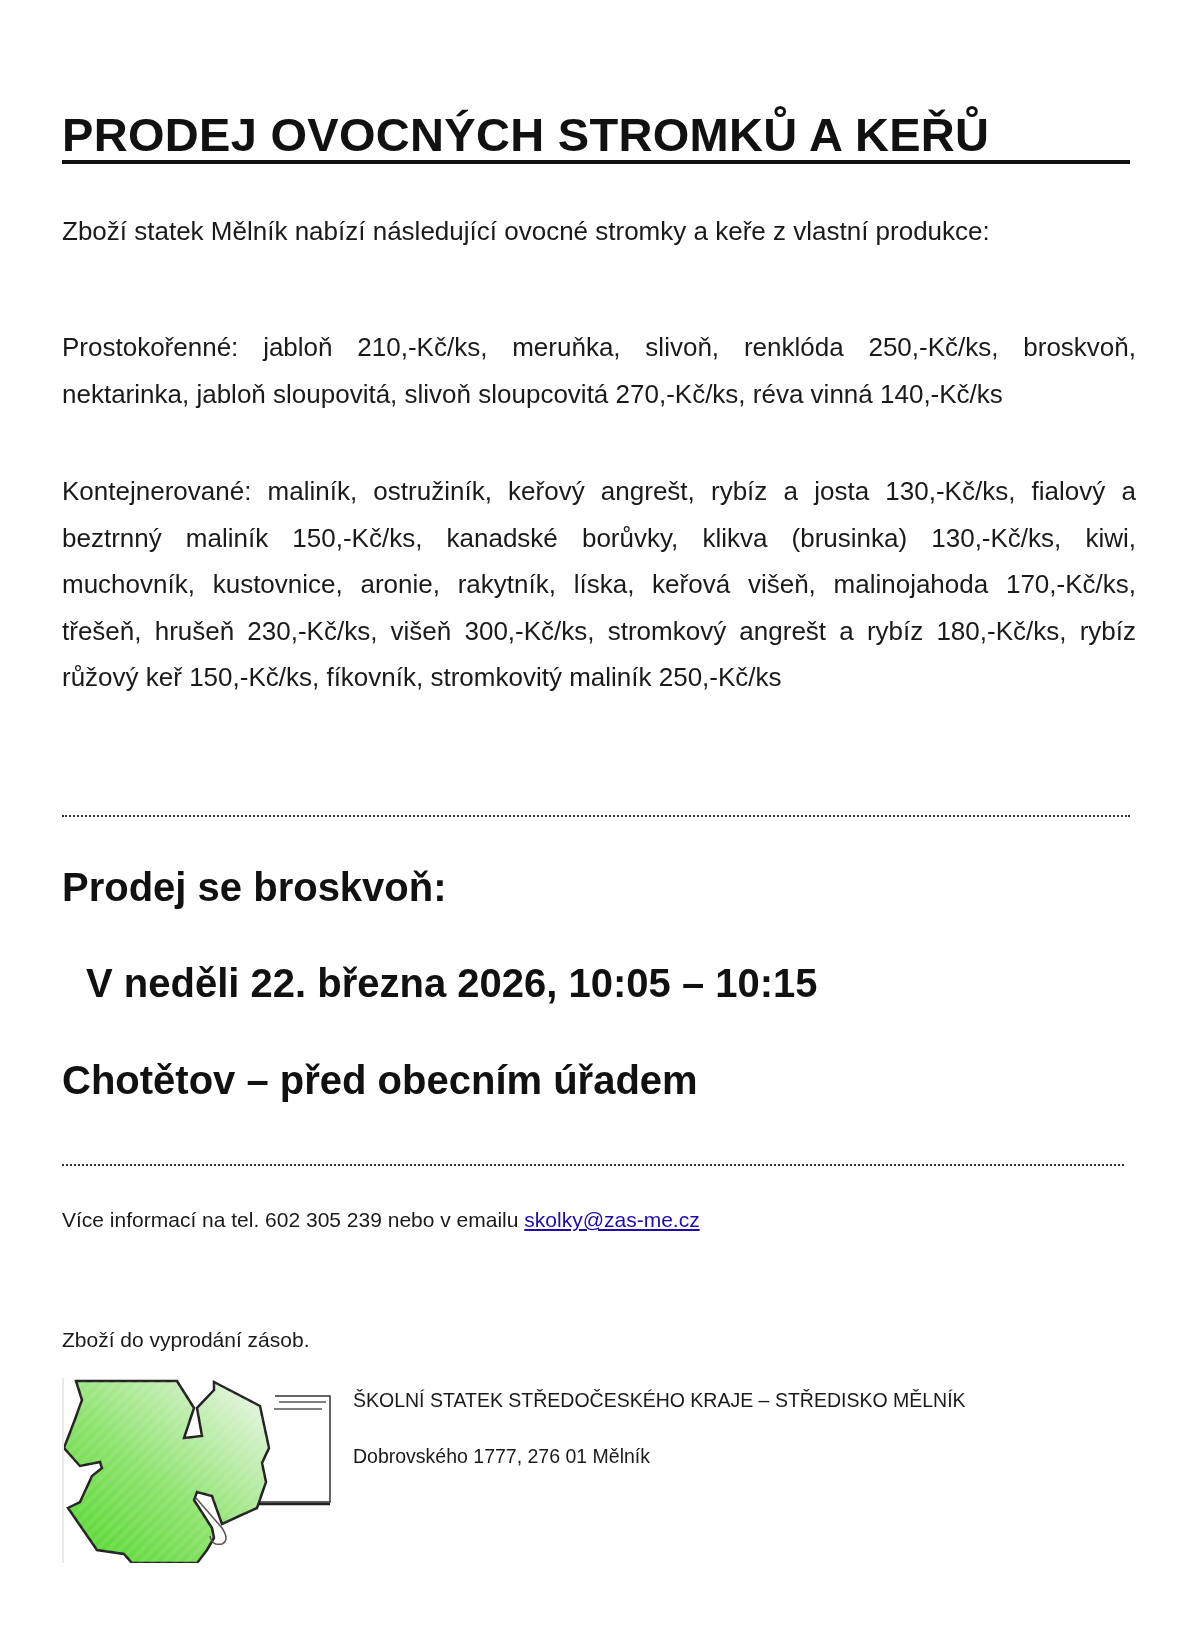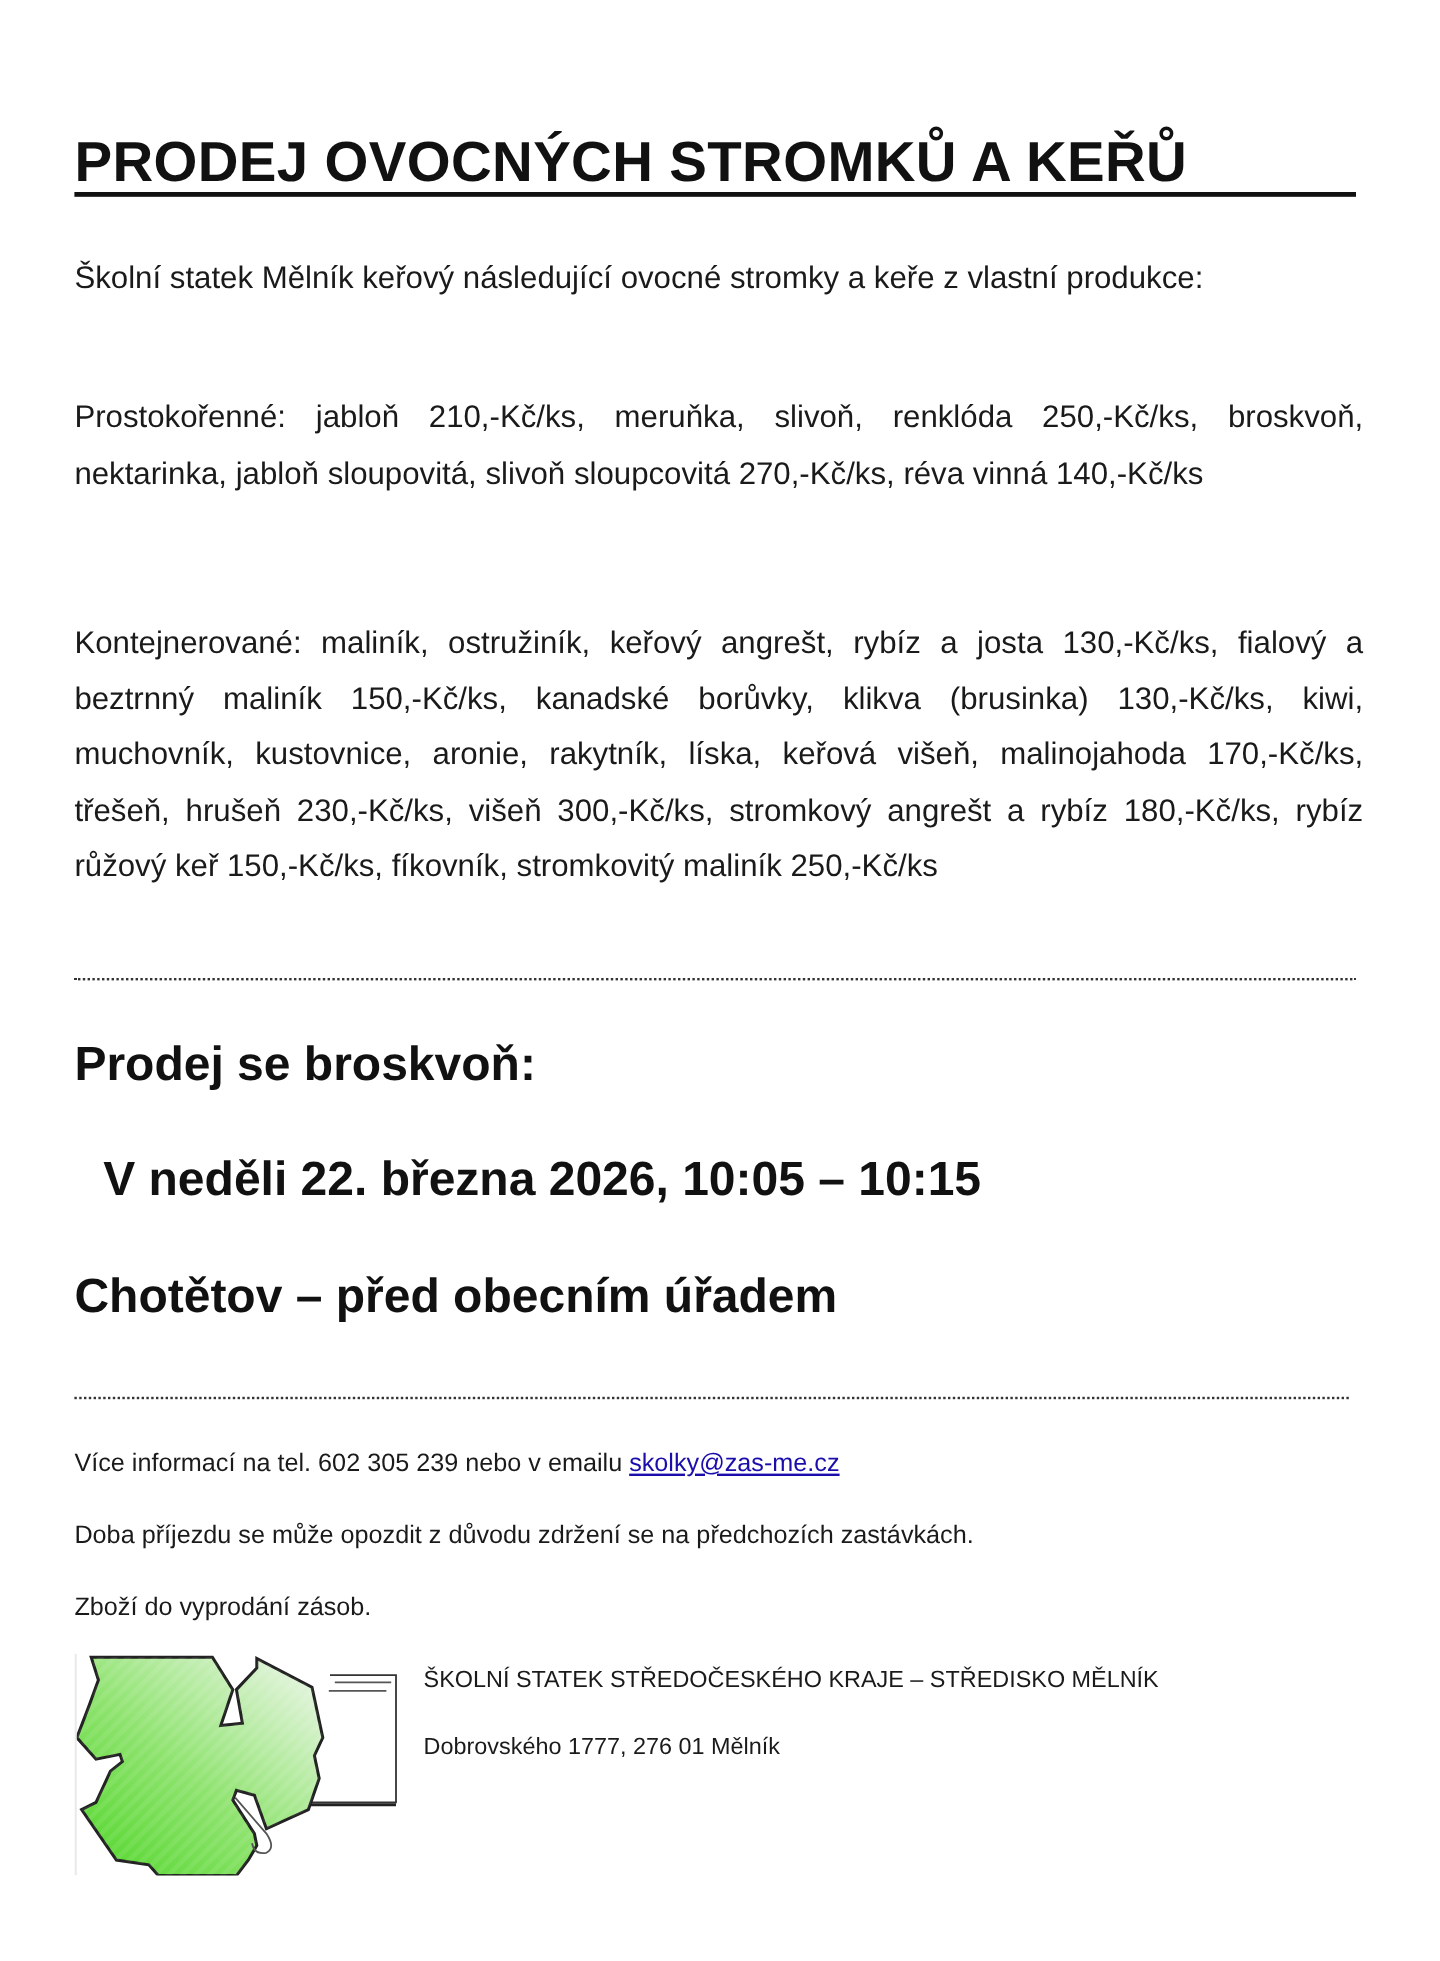--- a/index.html
+++ b/index.html
@@ -46,21 +46,21 @@
       left: 62px;
       width: 1074px;
       font-size: 26px;
       line-height: 46.5px;
       text-align: justify;
       text-align-last: left;
       color: #1a1a1a;
     }
     .para-intro { top: 208px; }
     .para-bare { top: 324px; }
-    .para-cont { top: 512px; }
+    .para-cont { top: 468px; }
     .dotted {
       position: absolute;
       left: 62px;
       height: 0;
       border-top: 2px dotted #333;
     }
     .dotted-1 { top: 815px; width: 1068px; }
     .dotted-2 { top: 1164px; width: 1062px; }
     .heading {
       position: absolute;
@@ -118,38 +118,37 @@
     }
   </style>
 </head>
 <body>
 
 <div class="page">
 
   <div class="title">PRODEJ OVOCNÝCH STROMKŮ A KEŘŮ</div>
   <div class="title-underline"></div>
 
-  <p class="para para-intro" style="margin:0;">Školní statek Mělník keřový následující ovocné stromky a keře z vlastní produkce:</p>
+  <p class="para para-intro" style="margin:0;">Zboží statek Mělník nabízí následující ovocné stromky a keře z vlastní produkce:</p>
 
   <p class="para para-bare" style="margin:0;">Prostokořenné: jabloň 210,-Kč/ks, meruňka, slivoň, renklóda 250,-Kč/ks, broskvoň, nektarinka, jabloň sloupovitá, slivoň sloupcovitá 270,-Kč/ks, réva vinná 140,-Kč/ks</p>
 
   <p class="para para-cont" style="margin:0;">Kontejnerované: maliník, ostružiník, keřový angrešt, rybíz a josta 130,-Kč/ks, fialový a beztrnný maliník 150,-Kč/ks, kanadské borůvky, klikva (brusinka) 130,-Kč/ks, kiwi, muchovník, kustovnice, aronie, rakytník, líska, keřová višeň, malinojahoda 170,-Kč/ks, třešeň, hrušeň 230,-Kč/ks, višeň 300,-Kč/ks, stromkový angrešt a rybíz 180,-Kč/ks, rybíz růžový keř 150,-Kč/ks, fíkovník, stromkovitý maliník 250,-Kč/ks</p>
 
   <div class="dotted dotted-1"></div>
 
   <div class="heading h-sale">Prodej se broskvoň:</div>
   <div class="heading h-date">V neděli 22. března 2026, 10:05 – 10:15</div>
   <div class="heading h-place">Chotětov – před obecním úřadem</div>
 
   <div class="dotted dotted-2"></div>
 
   <div class="info info-contact">
     <span>Více informací na tel. 602 305 239 nebo v emailu </span><a class="email-link" title="skolky@zas-me.cz">skolky@zas-me.cz</a>
   </div>
-  <div class="info info-delay">Doba příjezdu se může opozdit z důvodu zdržení se na předchozích zastávkách.</div>
   <div class="info info-stock">Zboží do vyprodání zásob.</div>
 
   <div class="logo">
     <svg width="285" height="185" viewBox="0 0 285 185" xmlns="http://www.w3.org/2000/svg">
       <defs>
         <linearGradient id="leafGrad" x1="0" y1="1" x2="1" y2="0">
           <stop offset="0" stop-color="#4fd627"></stop>
           <stop offset="0.45" stop-color="#8ee36e"></stop>
           <stop offset="1" stop-color="#f1f7ef"></stop>
         </linearGradient>

